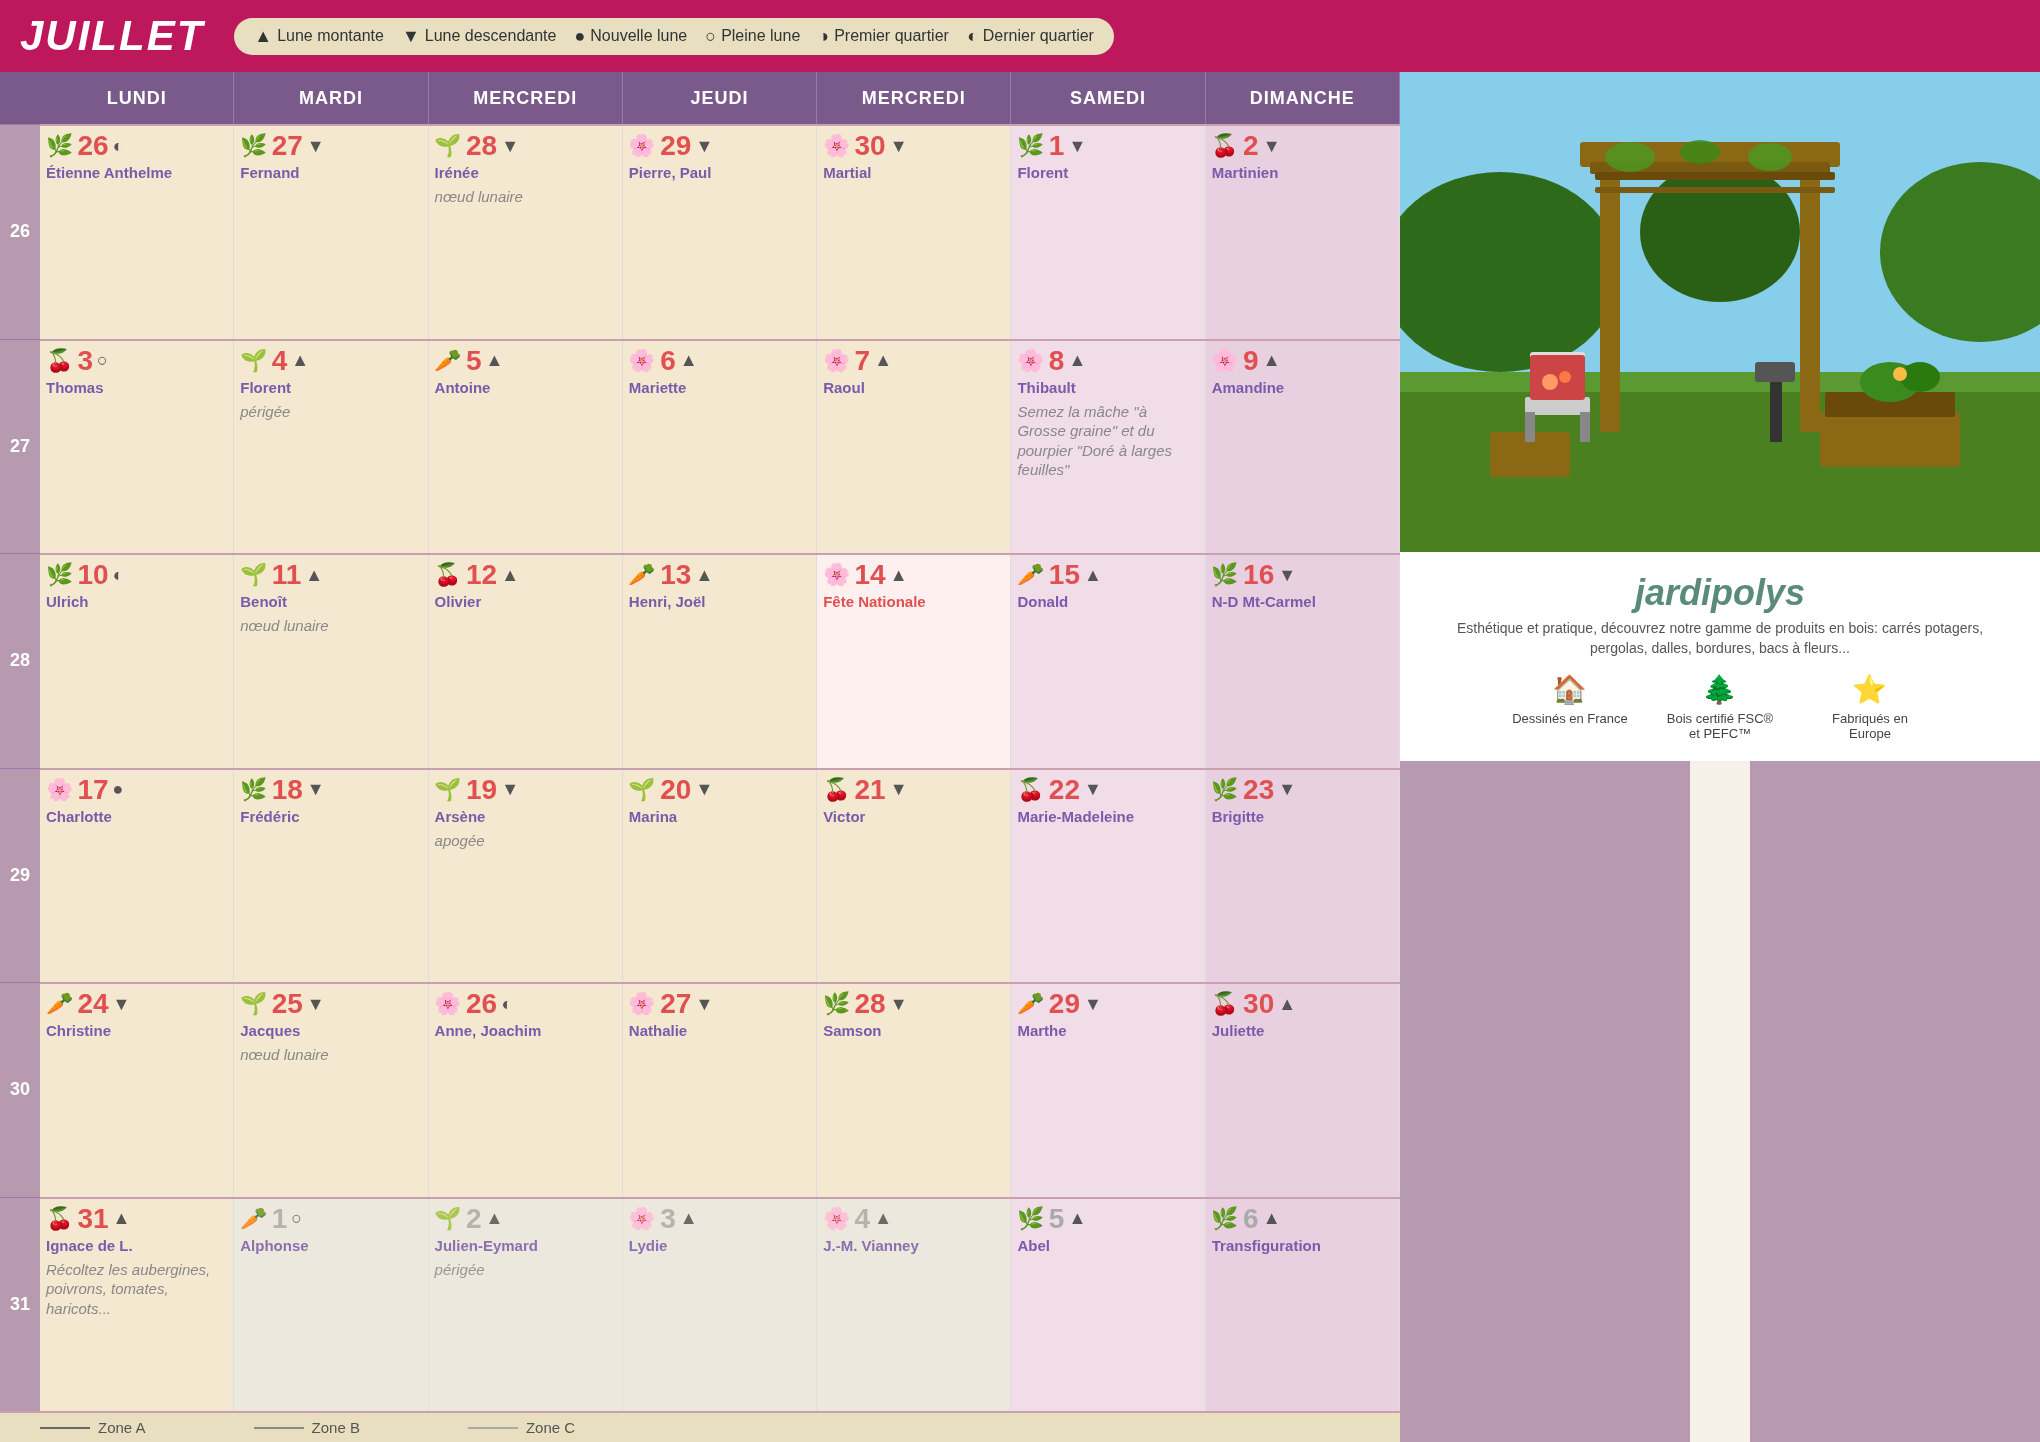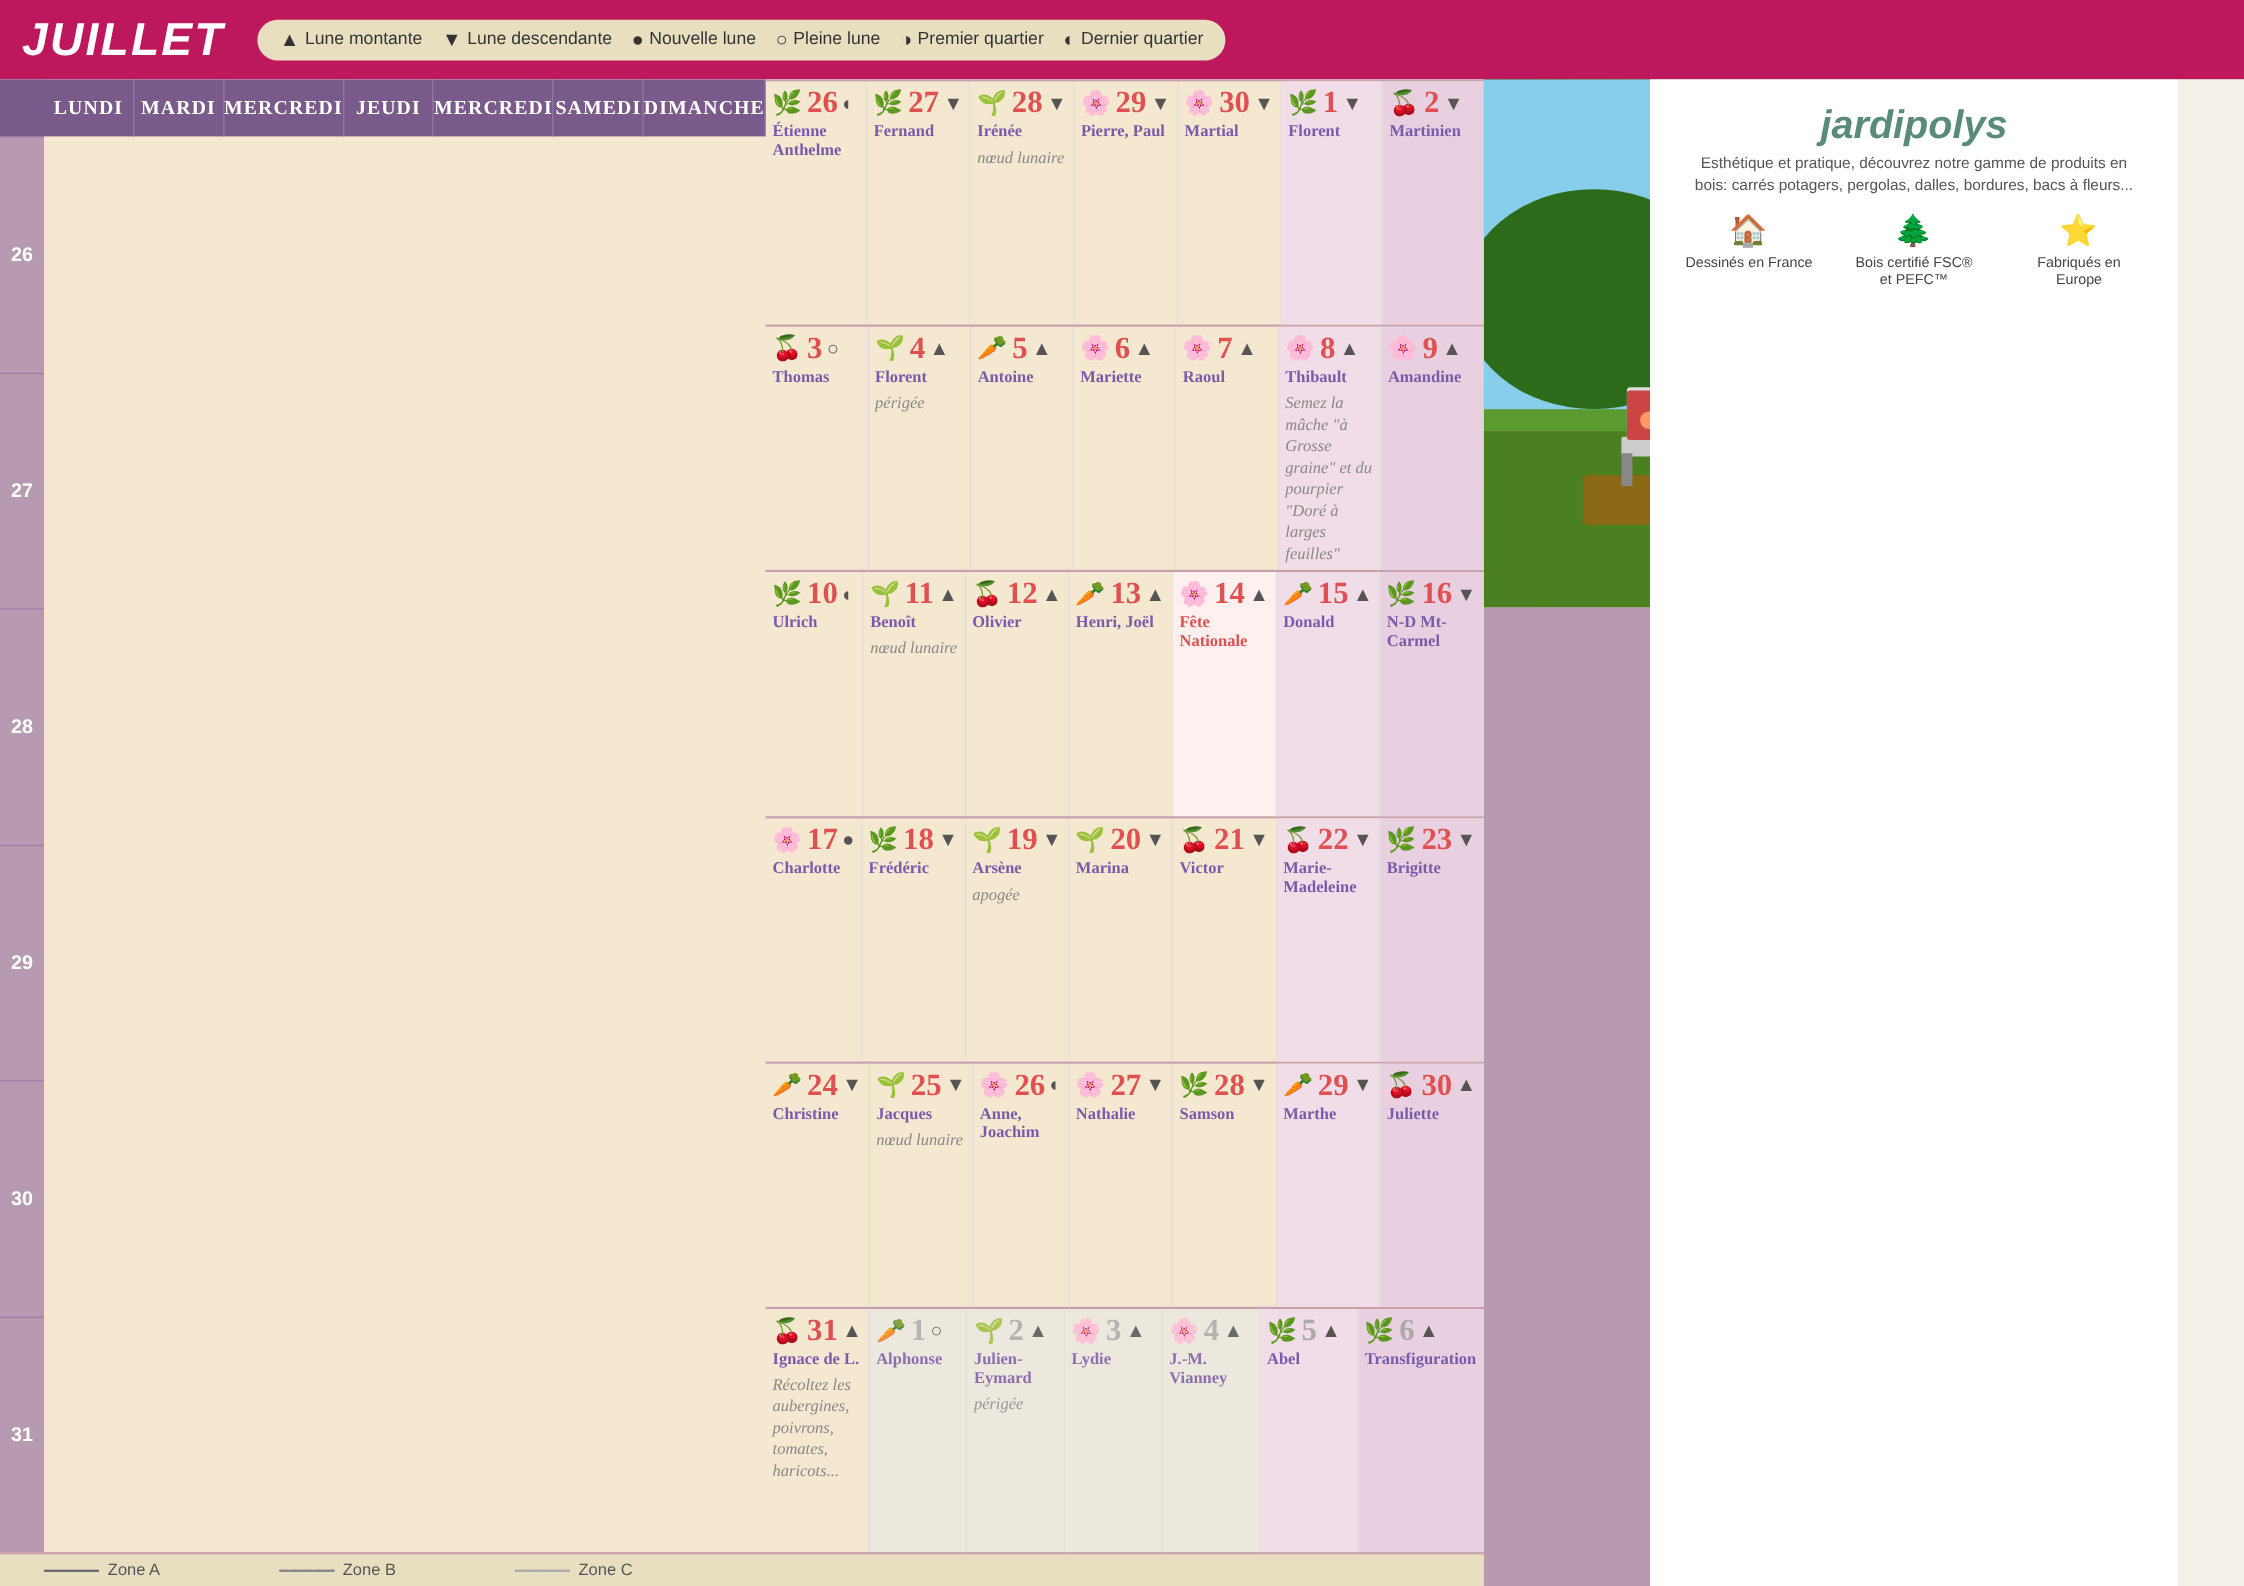--- a/index.html
+++ b/index.html
@@ -85,22 +85,21 @@
       color: white;
       font-weight: bold;
       font-size: 18px;
       border-top: 1px solid #9a7aaa;
     }
 
     
     .calendar-grid {
       flex: 1;
       display: flex;
-      flex-direction: row;
-      font-family: Liberation Serif, serif;
+      flex-direction: column;
     }
 
     .day-headers {
       display: grid;
       grid-template-columns: repeat(7, 1fr);
       background: #7a5a8a;
       height: 52px;
     }
     .day-header {
       display: flex;
@@ -169,24 +168,25 @@
       font-size: 15px;
       color: #555;
     }
     .zone-item { display: flex; align-items: center; gap: 8px; }
     .zone-line { width: 50px; height: 3px; background: #888; }
     .zone-line.b { background: #aaa; border-top: 1px dashed #666; }
     .zone-line.c { background: #bbb; border-top: 2px dotted #666; }
 
     
     .right-panel {
-      width: 691px;
-      display: flex;
-      flex-direction: row;
+      width: 640px;
+      display: flex;
+      flex-direction: column;
       background: #b89ab0;
+      align-items: center;
     }
 
     .garden-image {
       width: 100%;
       height: 480px;
       background: linear-gradient(135deg, #2a5a20 0%, #4a8a30 30%, #3a7a25 50%, #5a9a35 70%, #6aaa40 100%);
       position: relative;
       overflow: hidden;
     }
 

